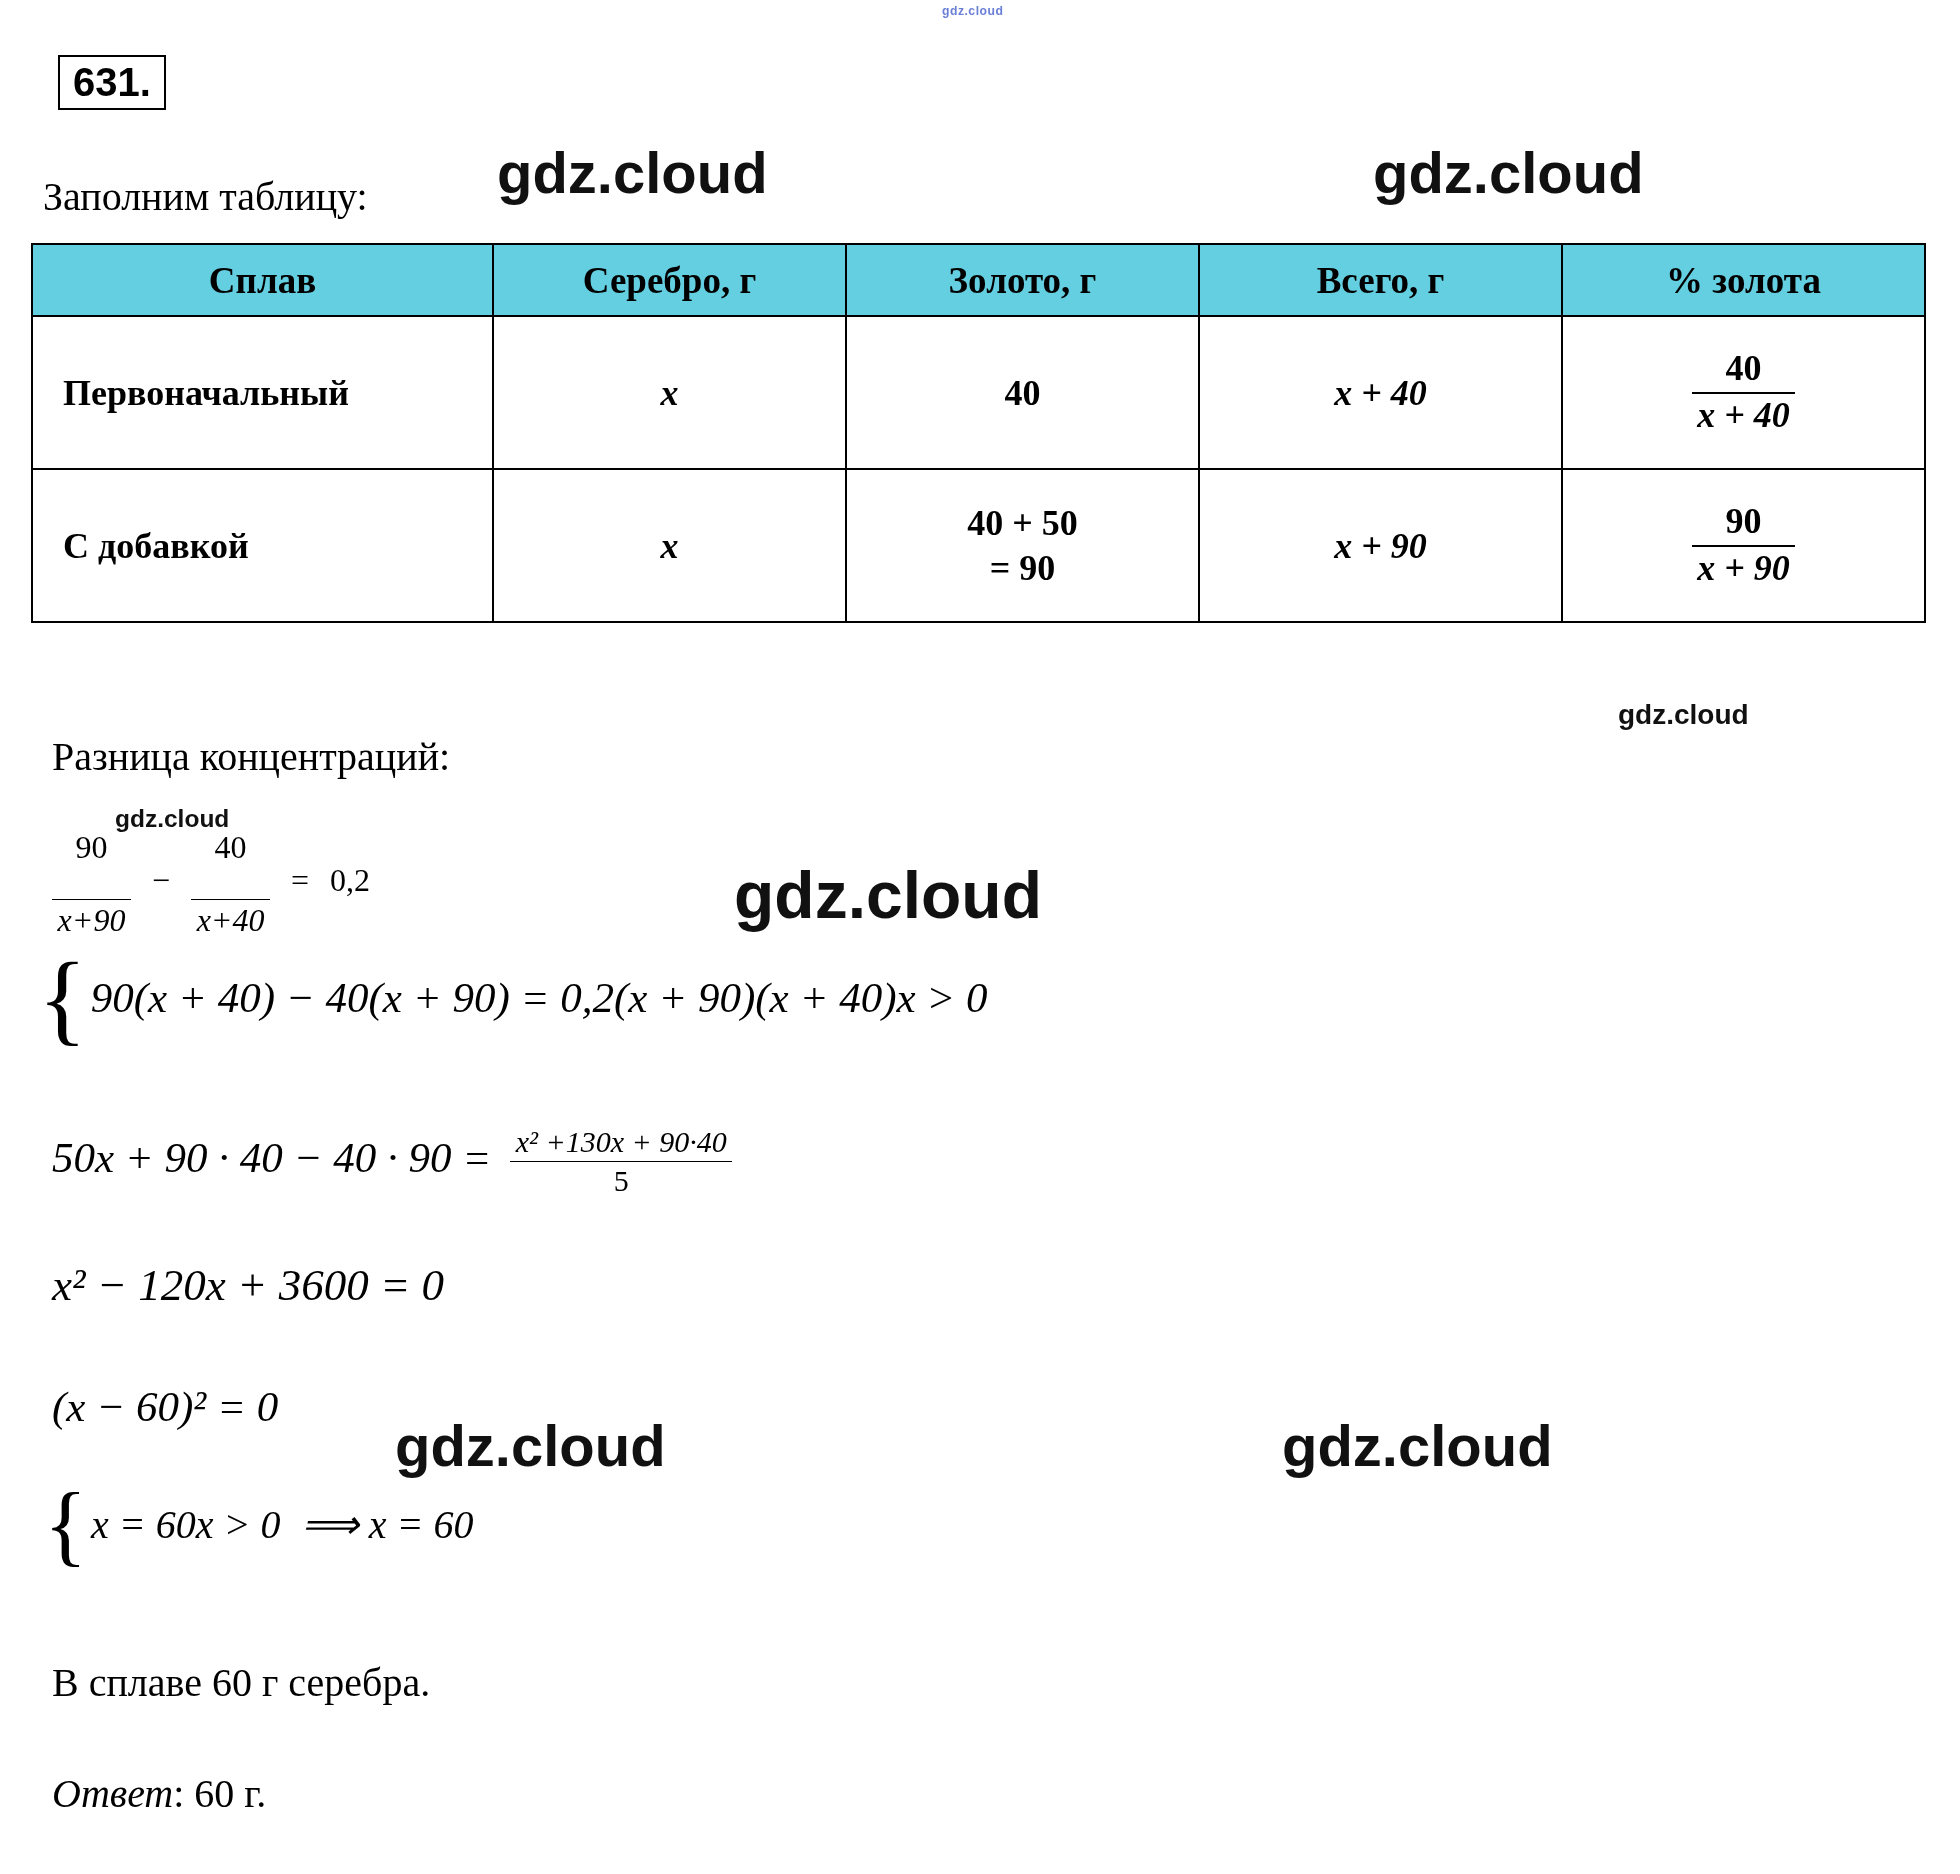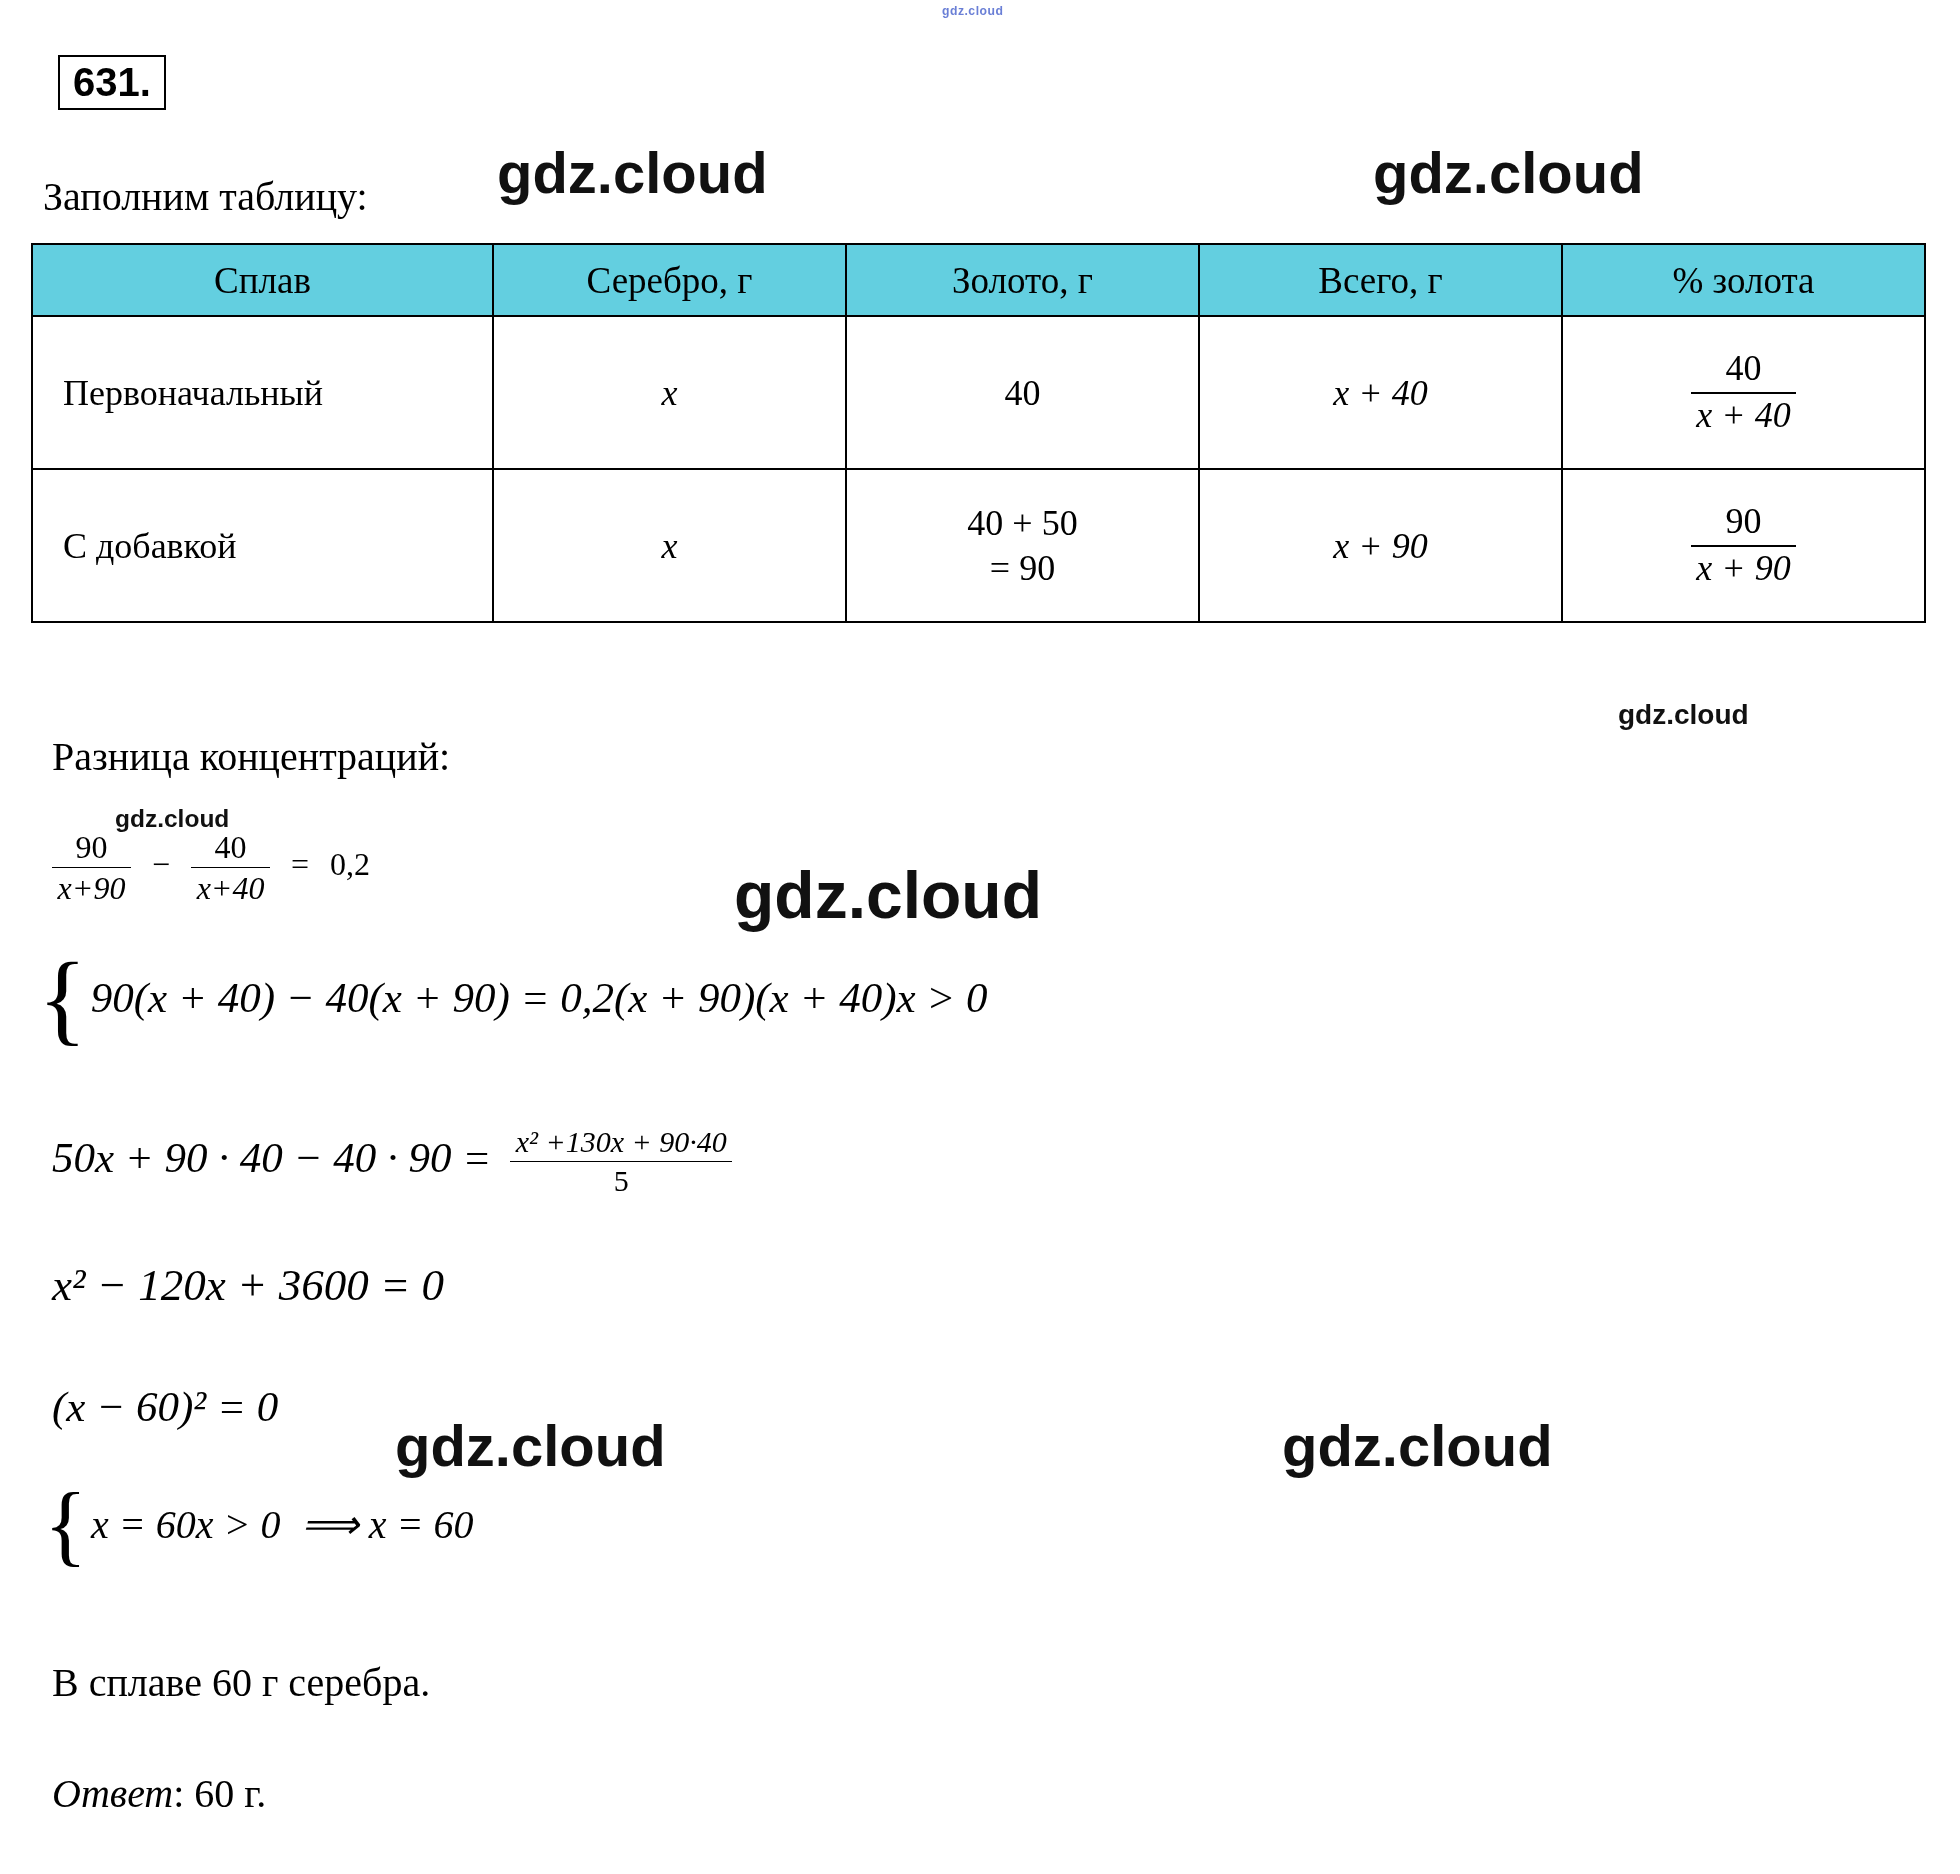--- a/index.html
+++ b/index.html
@@ -66,21 +66,21 @@
     width: 1893px;
     border-collapse: collapse;
     table-layout: fixed;
   }
   .alloy-table th,
   .alloy-table td {
     border: 2.8px solid #000;
     font-size: 36px;
     text-align: center;
     vertical-align: middle;
-    font-weight: normal;
+    font-weight: bold;
   }
   .alloy-table thead th {
     background: #63cfe0;
     height: 68px;
     font-size: 37px;
   }
   .alloy-table tbody td {
     height: 149px;
   }
   .alloy-table td.left-cell {
@@ -125,21 +125,21 @@
   }
   .math .up { font-style: normal; }
 
   
   .eq1 {
     left: 52px;
     top: 829px;
     font-size: 32px;
   }
   .eq1 .frac .num { padding-bottom: 0.9px; }
-  .eq1 .frac .den { border-top-width: 1.9px; }
+  .eq1 .frac .den { border-top-width: 1.9px; margin-top: 32px; }
   .eq1 .op { font-style: normal; padding: 0 13px; }
 
   
   .sys {
     position: absolute;
     left: 38px;
     top: 956px;
     display: flex;
     align-items: center;
     font-size: 43px;

